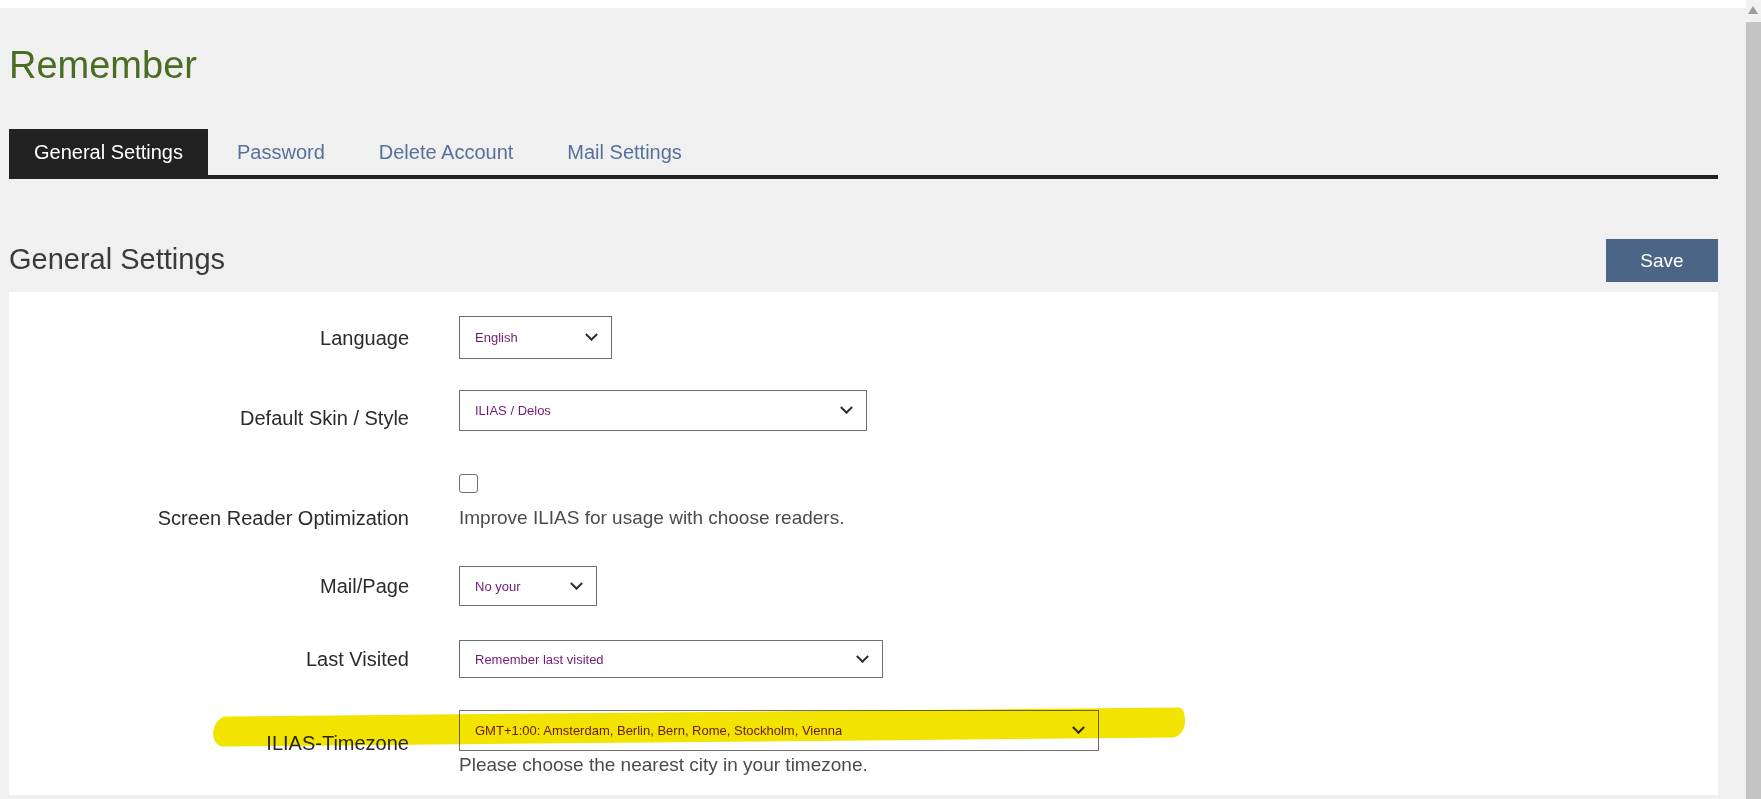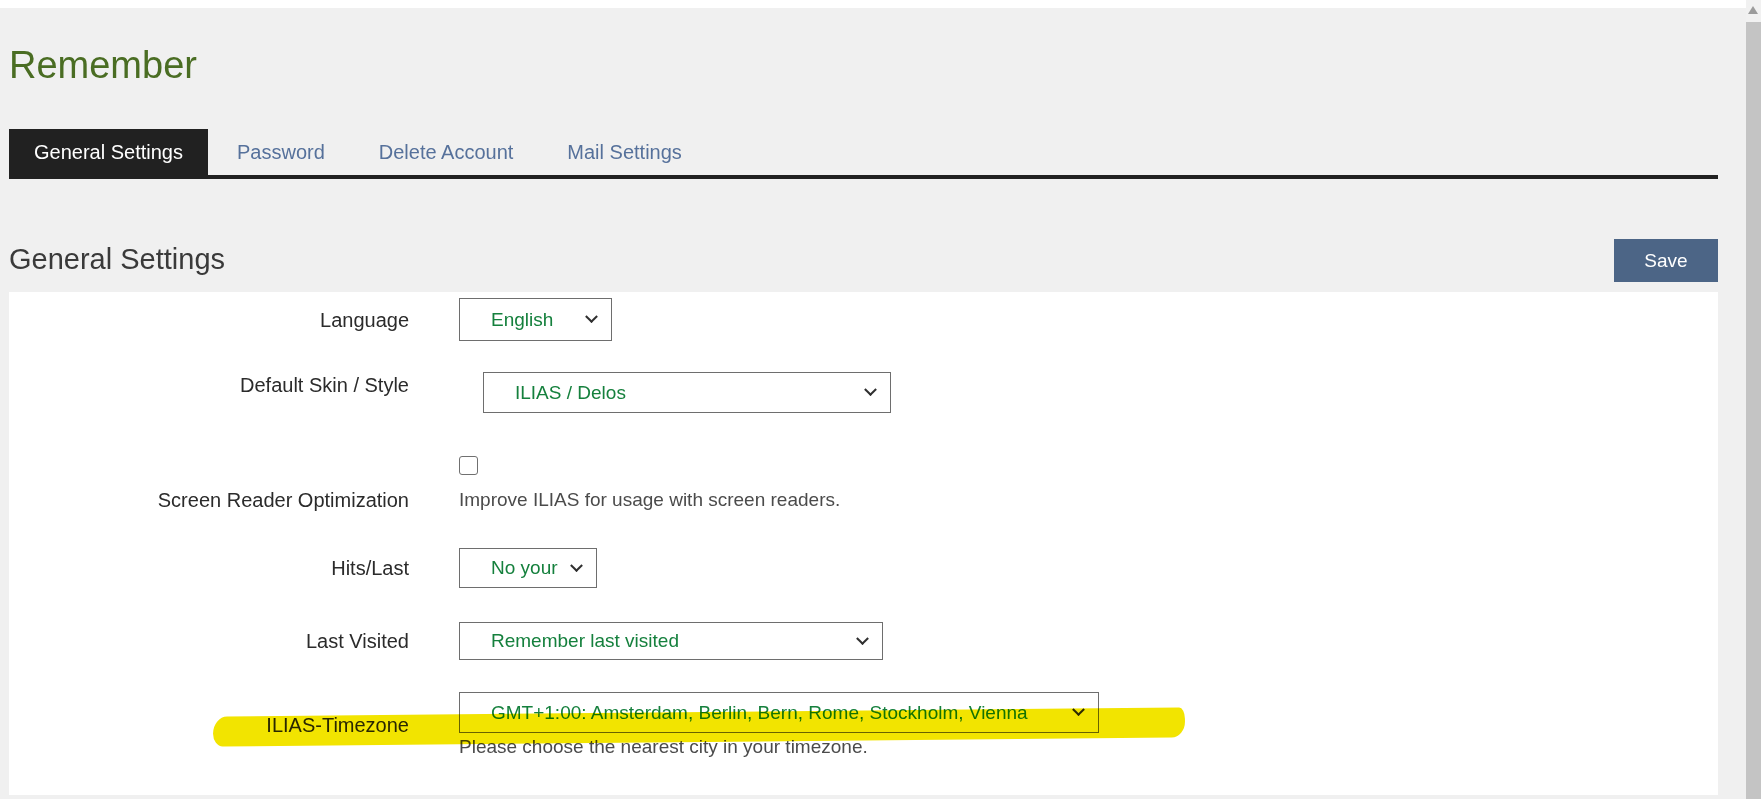--- a/index.html
+++ b/index.html
@@ -70,35 +70,35 @@
     height:45px;
   }
   .section-title{
     font-size:29px;
     font-weight:400;
     color:#3a3a3a;
     line-height:33px;
     align-self:center;
   }
   .save-button{
-    width:104px;
+    width:112px;
     height:43px;
     background:var(--save-blue);
     color:#ffffff;
     font-size:19px;
     font-family:inherit;
     border:none;
     cursor:pointer;
   }
   .panel{
     margin-top:10px;
     background:var(--panel-white);
     width:1709px;
     height:503px;
-    padding-top:6px;
+    padding-top:24px;
   }
   .row{
     display:flex;
     align-items:flex-end;
   }
   .row-label{
     width:400px;
     margin-right:50px;
     text-align:right;
     font-size:20px;
@@ -109,43 +109,42 @@
   .row-control{flex:1 1 auto;}
   .select-box{
     display:flex;
     align-items:center;
     background:#ffffff;
     border:1px solid var(--select-border);
     padding:0 15px;
     cursor:pointer;
   }
   .select-value{
-    font-size:19px;
-    color:#15803d;
+    font-size:13px;
+    color:#701a75;
     white-space:nowrap;
     overflow:hidden;
-    margin-left:16px;
   }
   .chev{
     margin-left:auto;
     width:9px;height:9px;
     border-right:2.5px solid #2f2f2f;
     border-bottom:2.5px solid #2f2f2f;
     transform:rotate(45deg) translate(-2px,-2px);
     flex-shrink:0;
   }
   .byline{
     font-size:19px;
     color:var(--byline-gray);
     line-height:20px;
   }
   
   .row-language{align-items:center;margin-bottom:31px;}
   .row-language .select-box{width:153px;height:43px;}
-  .row-skin{align-items:flex-start;margin-bottom:43px;gap:24px;}
+  .row-skin{align-items:flex-end;margin-bottom:43px;}
   .row-skin .select-box{width:408px;height:41px;}
   .row-screenreader{margin-bottom:38px;}
   .row-screenreader .row-label{line-height:20px;}
   .checkbox{
     appearance:none;
     -webkit-appearance:none;
     width:19px;height:19px;
     border:1px solid #707070;
     border-radius:3px;
     background:#ffffff;
@@ -238,26 +237,26 @@
             <span class="select-value">ILIAS / Delos</span>
             <span class="chev"></span>
           </div>
         </div>
       </div>
 
       <div class="row row-screenreader">
         <div class="row-label">Screen Reader Optimization</div>
         <div class="row-control">
           <input type="checkbox" class="checkbox" style="">
-          <div class="byline">Improve ILIAS for usage with screen readers.</div>
+          <div class="byline">Improve ILIAS for usage with choose readers.</div>
         </div>
       </div>
 
       <div class="row row-hits">
-        <div class="row-label">Hits/Last</div>
+        <div class="row-label">Mail/Page</div>
         <div class="row-control">
           <div class="select-box">
             <span class="select-value">No your</span>
             <span class="chev"></span>
           </div>
         </div>
       </div>
 
       <div class="row row-lastvisited">
         <div class="row-label">Last Visited</div>

